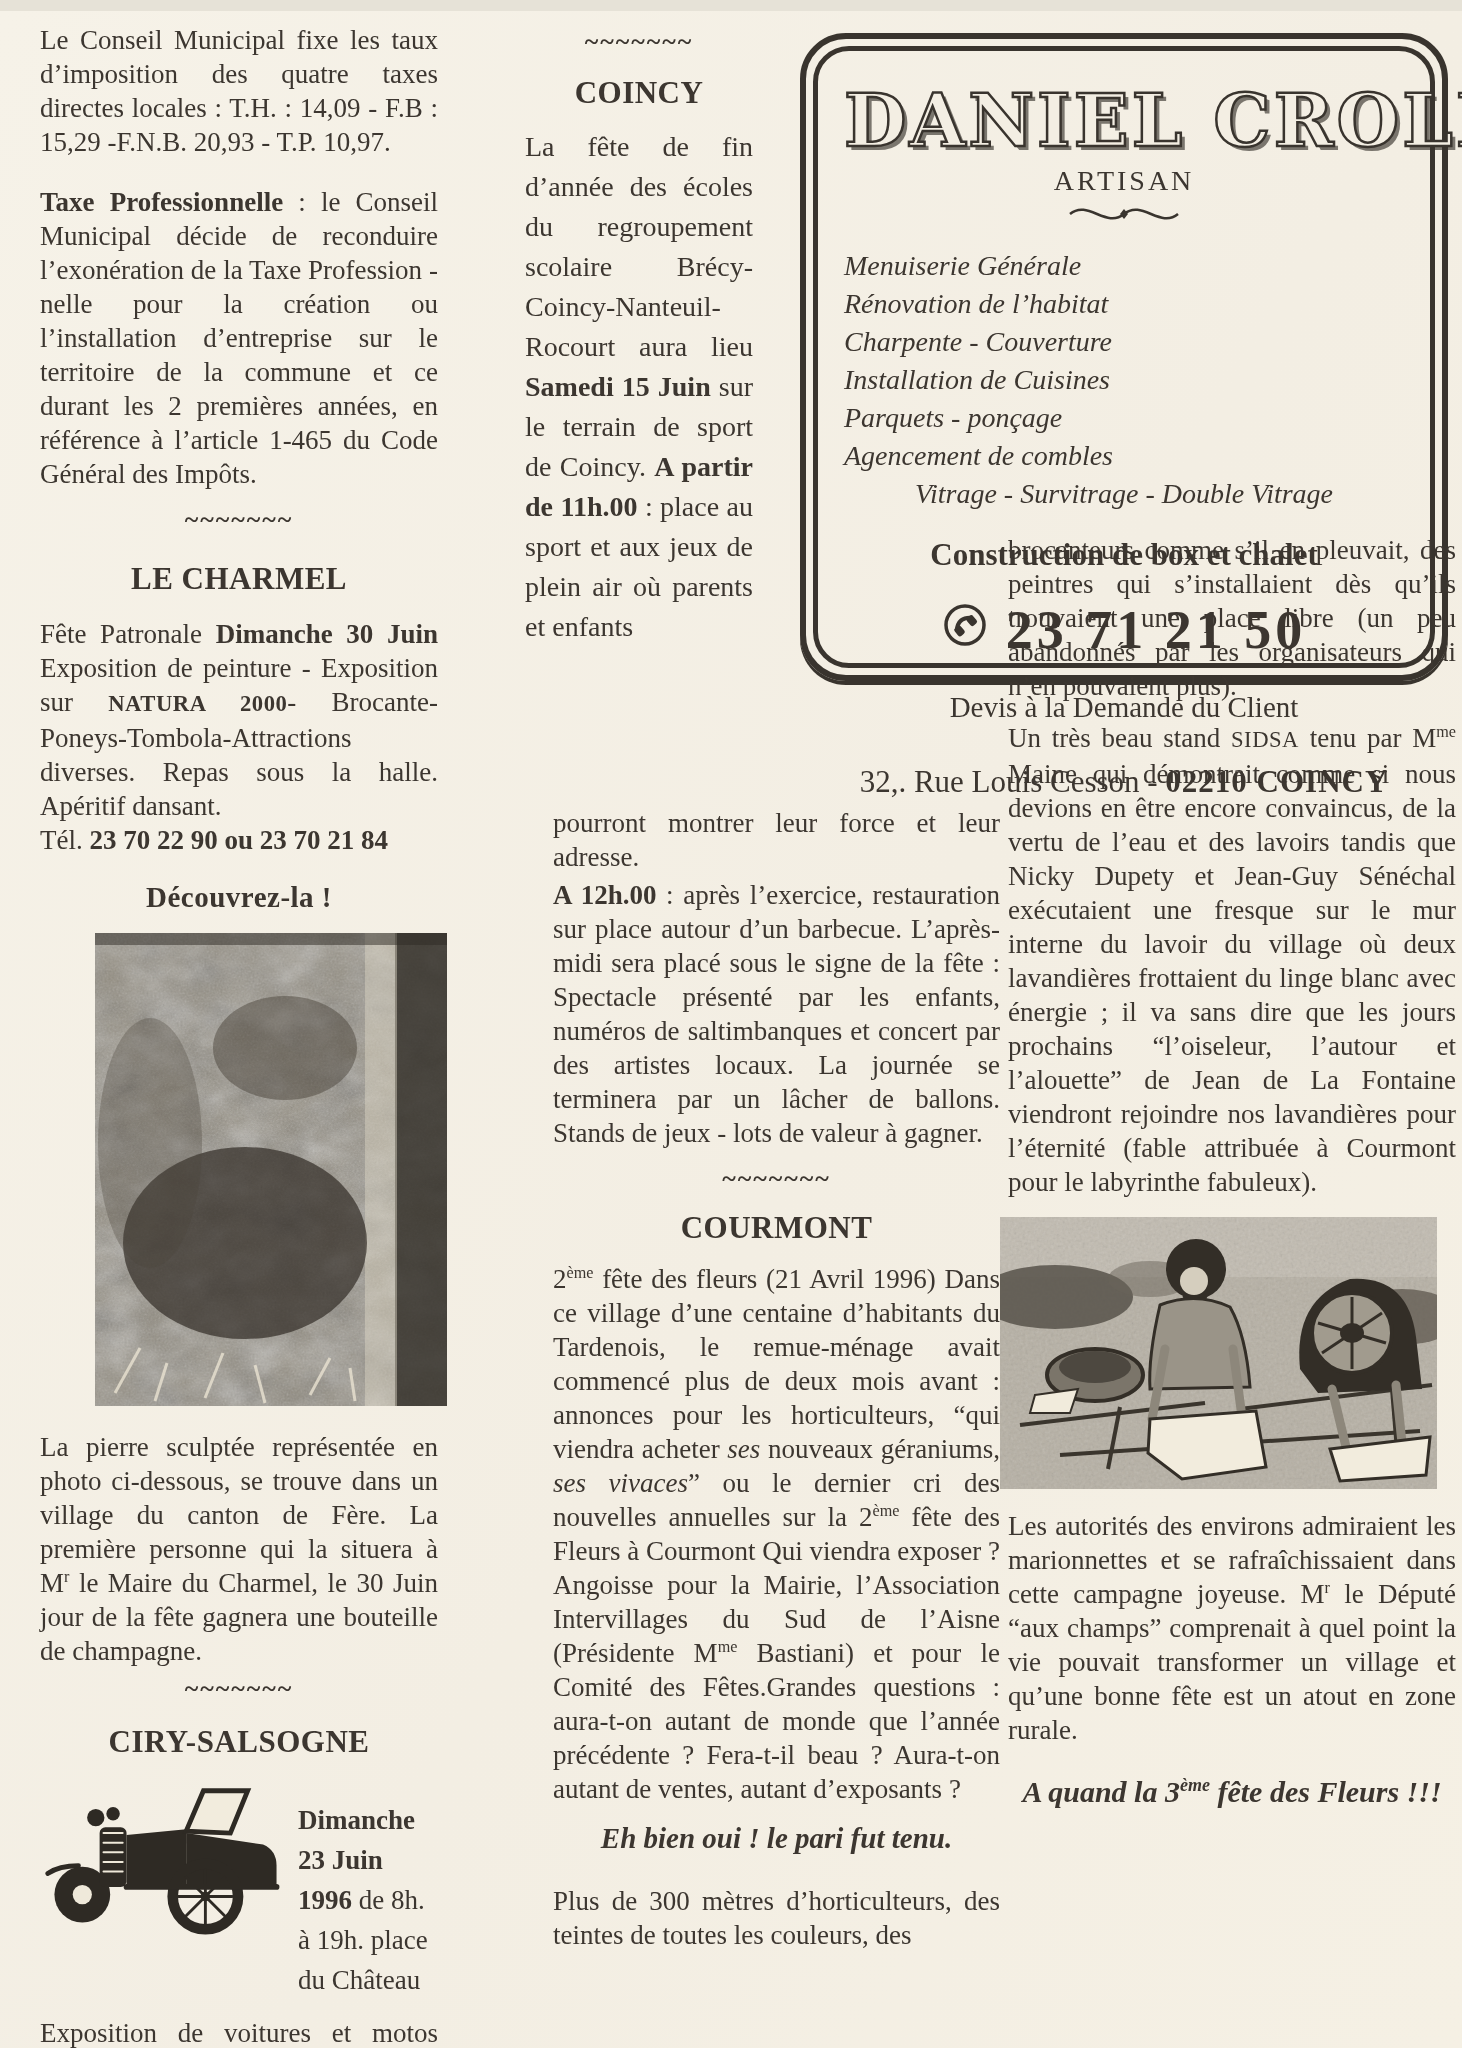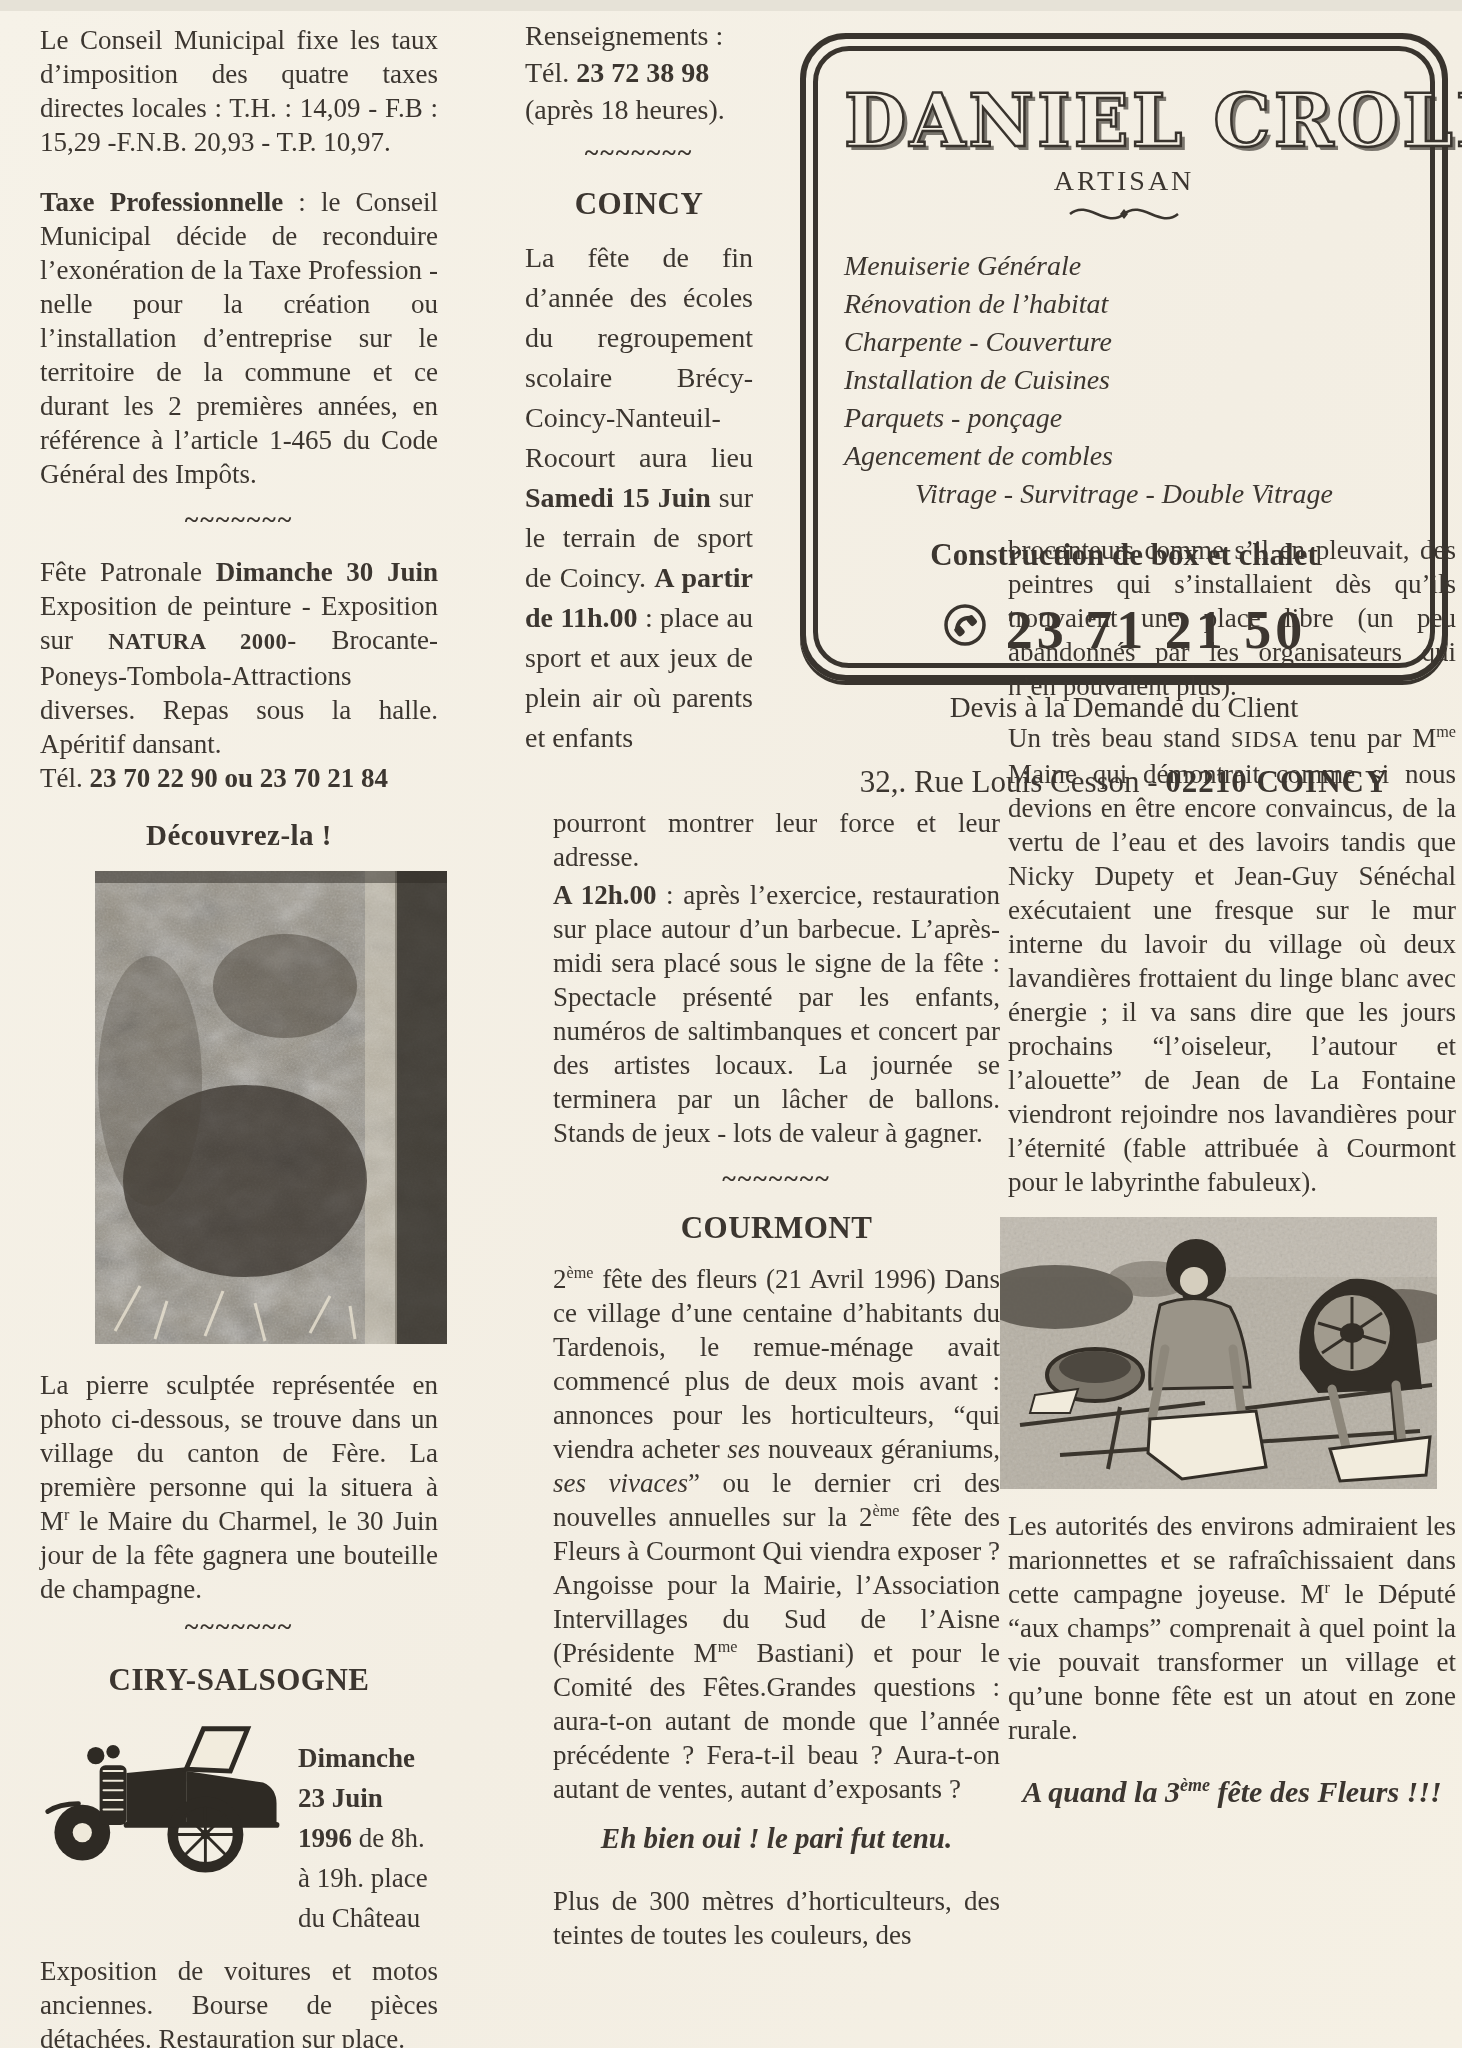--- a/index.html
+++ b/index.html
@@ -59,20 +59,21 @@
 
 <div class="page">
 
   <div class="col left">
     <p class="body j"><span>Le Conseil Municipal fixe les taux d’imposition des quatre taxes directes locales : T.H. : 14,09 - F.B : 15,29 -F.N.B. 20,93 - T.P. 10,97.</span></p>
 
     <p class="body j mt26"><b>Taxe Professionnelle</b><span> : le Conseil Municipal décide de reconduire l’exonération de la Taxe Profession - nelle pour la création ou l’installation d’entreprise sur le territoire de la commune et ce durant les 2 premières années, en référence à l’article 1-465 du Code Général des Impôts.</span></p>
 
     <div class="sep">~~~~~~~</div>
 
+    <h2 class="h">LE CHARMEL</h2>
 
     <p class="body j mt20"><span>Fête Patronale </span><b>Dimanche 30 Juin</b><span> Exposition de peinture - Exposition sur </span><b class="sc">NATURA 2000</b><span>- Brocante-Poneys-Tombola-Attractions diverses. Repas sous la halle. Apéritif dansant.</span></p>
     <p class="body"><span>Tél.  </span><b>23 70 22 90 ou 23 70 21 84</b></p>
 
     <h3 class="h h2">Découvrez-la !</h3>
 
     <div class="stone">
       <svg viewBox="0 0 352 473" preserveAspectRatio="none" aria-hidden="true">
         <defs>
           <filter id="st1" x="0" y="0" width="100%" height="100%">
@@ -142,21 +143,20 @@
           </g>
         </svg>
       </div>
       <p class="body date"><b>Dimanche 23 Juin 1996</b><span> de 8h. à 19h. place du Château</span></p>
     </div>
 
     <p class="body j" style="margin-top:16px"><span>Exposition de voitures et motos anciennes. Bourse de pièces détachées. Restauration sur place.</span></p>
   </div>
 
   <div class="col midn">
-    <p class="body info"><span>Renseignements :</span><br><span>Tél. </span><b>23 72 38 98</b><br><span>(après 18 heures).</span></p>
 
     <div class="sep" style="margin-top:10px">~~~~~~~</div>
 
     <h2 class="h" style="margin-top:18px">COINCY</h2>
 
     <p class="body j" style="margin-top:16px"><span>La fête de fin d’année des écoles du regroupement scolaire Brécy-Coincy-Nanteuil-Rocourt aura lieu </span><b>Samedi 15 Juin</b><span> sur le terrain de sport de Coincy. </span><b>A partir de 11h.00</b><span> : place au sport et aux jeux de plein air où parents et enfants</span></p>
   </div>
 
   <div class="col midw">
     <p class="body j"><span>pourront montrer leur force  et leur adresse.</span></p>

